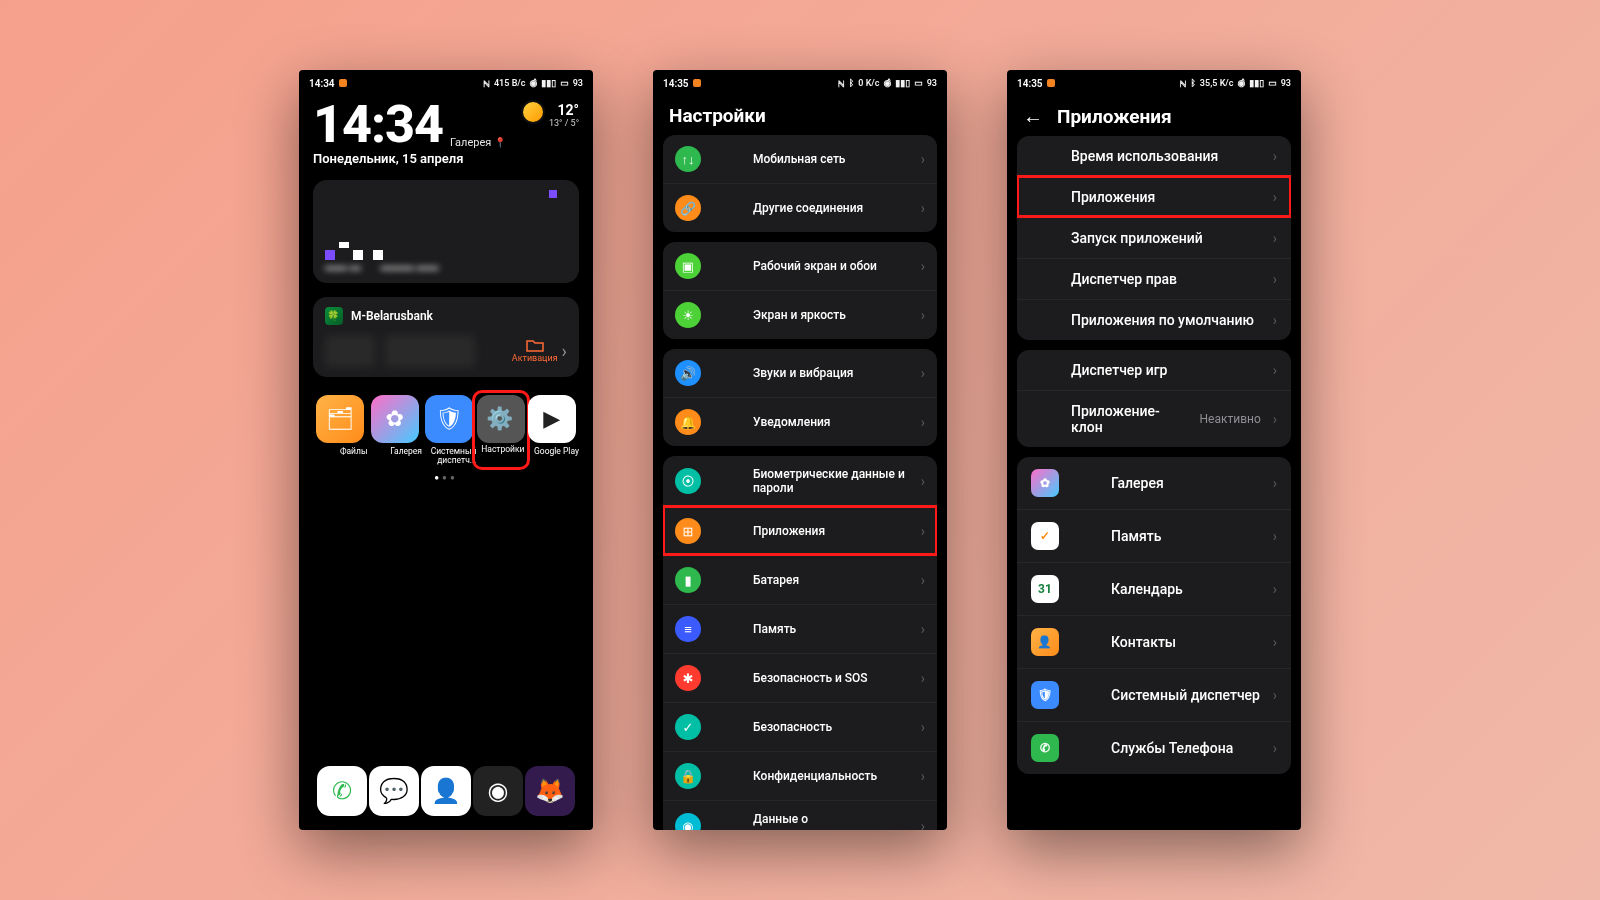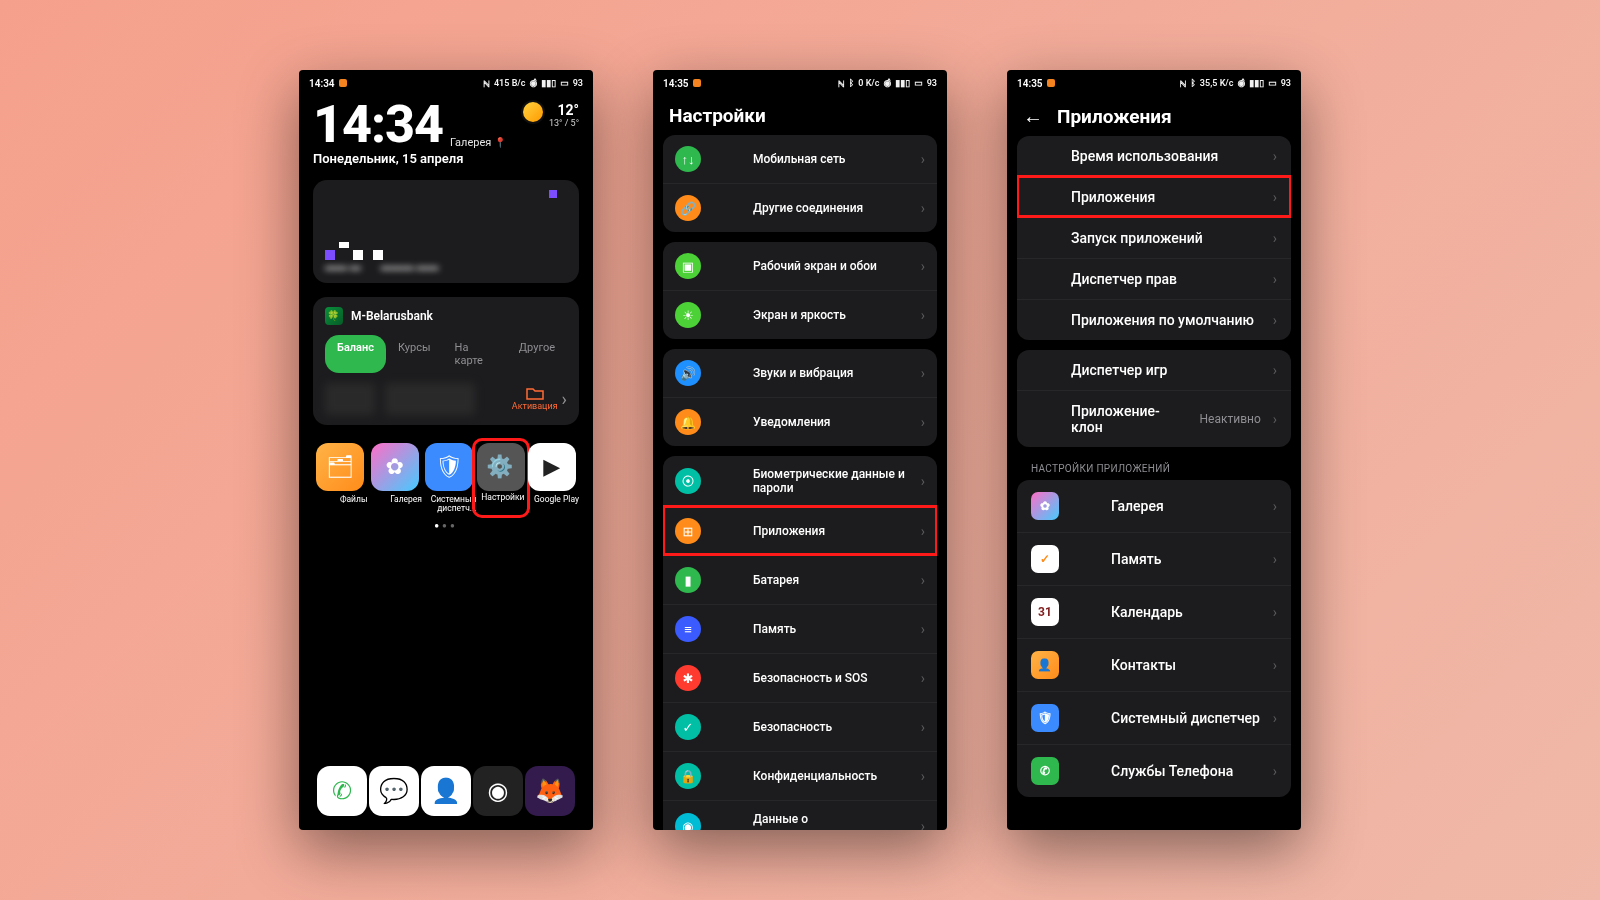--- a/index.html
+++ b/index.html
@@ -154,26 +154,20 @@
           <span>▬▬ ▬</span>
           <span>▬▬▬ ▬▬</span>
         </div>
     </div>
 
     <div class="card">
       <div class="bank-head">
           <span class="bank-ico">🍀</span>
           <span>M-Belarusbank</span>
         </div>
-      <div class="tabs">
-        <span class="tab active">Баланс</span>
-        <span class="tab">Курсы</span>
-        <span class="tab">На карте</span>
-        <span class="tab">Другое</span>
-      </div>
       <div class="bank-bottom">
         <div class="bank-data">
             <div class="bd"></div>
             <div class="bd" style="width:90px"></div>
           </div>
         <div style="display:flex;align-items:center">
           <div class="activate">
             <svg width="18" height="14" viewBox="0 0 18 14">
                 <path fill="none" stroke="#ff6b35" stroke-width="1.5" d="M1 3h6l2 2h8v8H1z"></path>
               </svg>
@@ -371,34 +365,33 @@
           <span class="txt">Диспетчер игр</span>
 
       <span class="chev">›</span>
         </div>
         <div class="row">
           <span class="txt">Приложение-клон</span>
       <span class="meta">Неактивно</span>
       <span class="chev">›</span>
         </div>
       </div>
-      <div class="sect-lbl">НАСТРОЙКИ ПРИЛОЖЕНИЙ</div>
       <div class="group">
         <div class="row">
           <span class="cicon sq" style="background:linear-gradient(135deg,#ff6ec7,#45caff);color:#fff;font-size:12px;font-weight:700">✿</span>
     <span class="txt">Галерея</span>
     <span class="chev">›</span>
         </div>
         <div class="row">
           <span class="cicon sq" style="background:#fff;color:#ff8c1a;font-size:12px;font-weight:700">✓</span>
     <span class="txt">Память</span>
     <span class="chev">›</span>
         </div>
         <div class="row">
-          <span class="cicon sq" style="background:#fff;color:#7f1d1d;font-size:12px;font-weight:700">31</span>
+          <span class="cicon sq" style="background:#fff;color:#15803d;font-size:12px;font-weight:700">31</span>
     <span class="txt">Календарь</span>
     <span class="chev">›</span>
         </div>
         <div class="row">
           <span class="cicon sq" style="background:linear-gradient(135deg,#ffb347,#ff8c1a);color:#fff;font-size:12px;font-weight:700">👤</span>
     <span class="txt">Контакты</span>
     <span class="chev">›</span>
         </div>
         <div class="row">
           <span class="cicon sq" style="background:#3b8bff;color:#fff;font-size:12px;font-weight:700">🛡</span>

